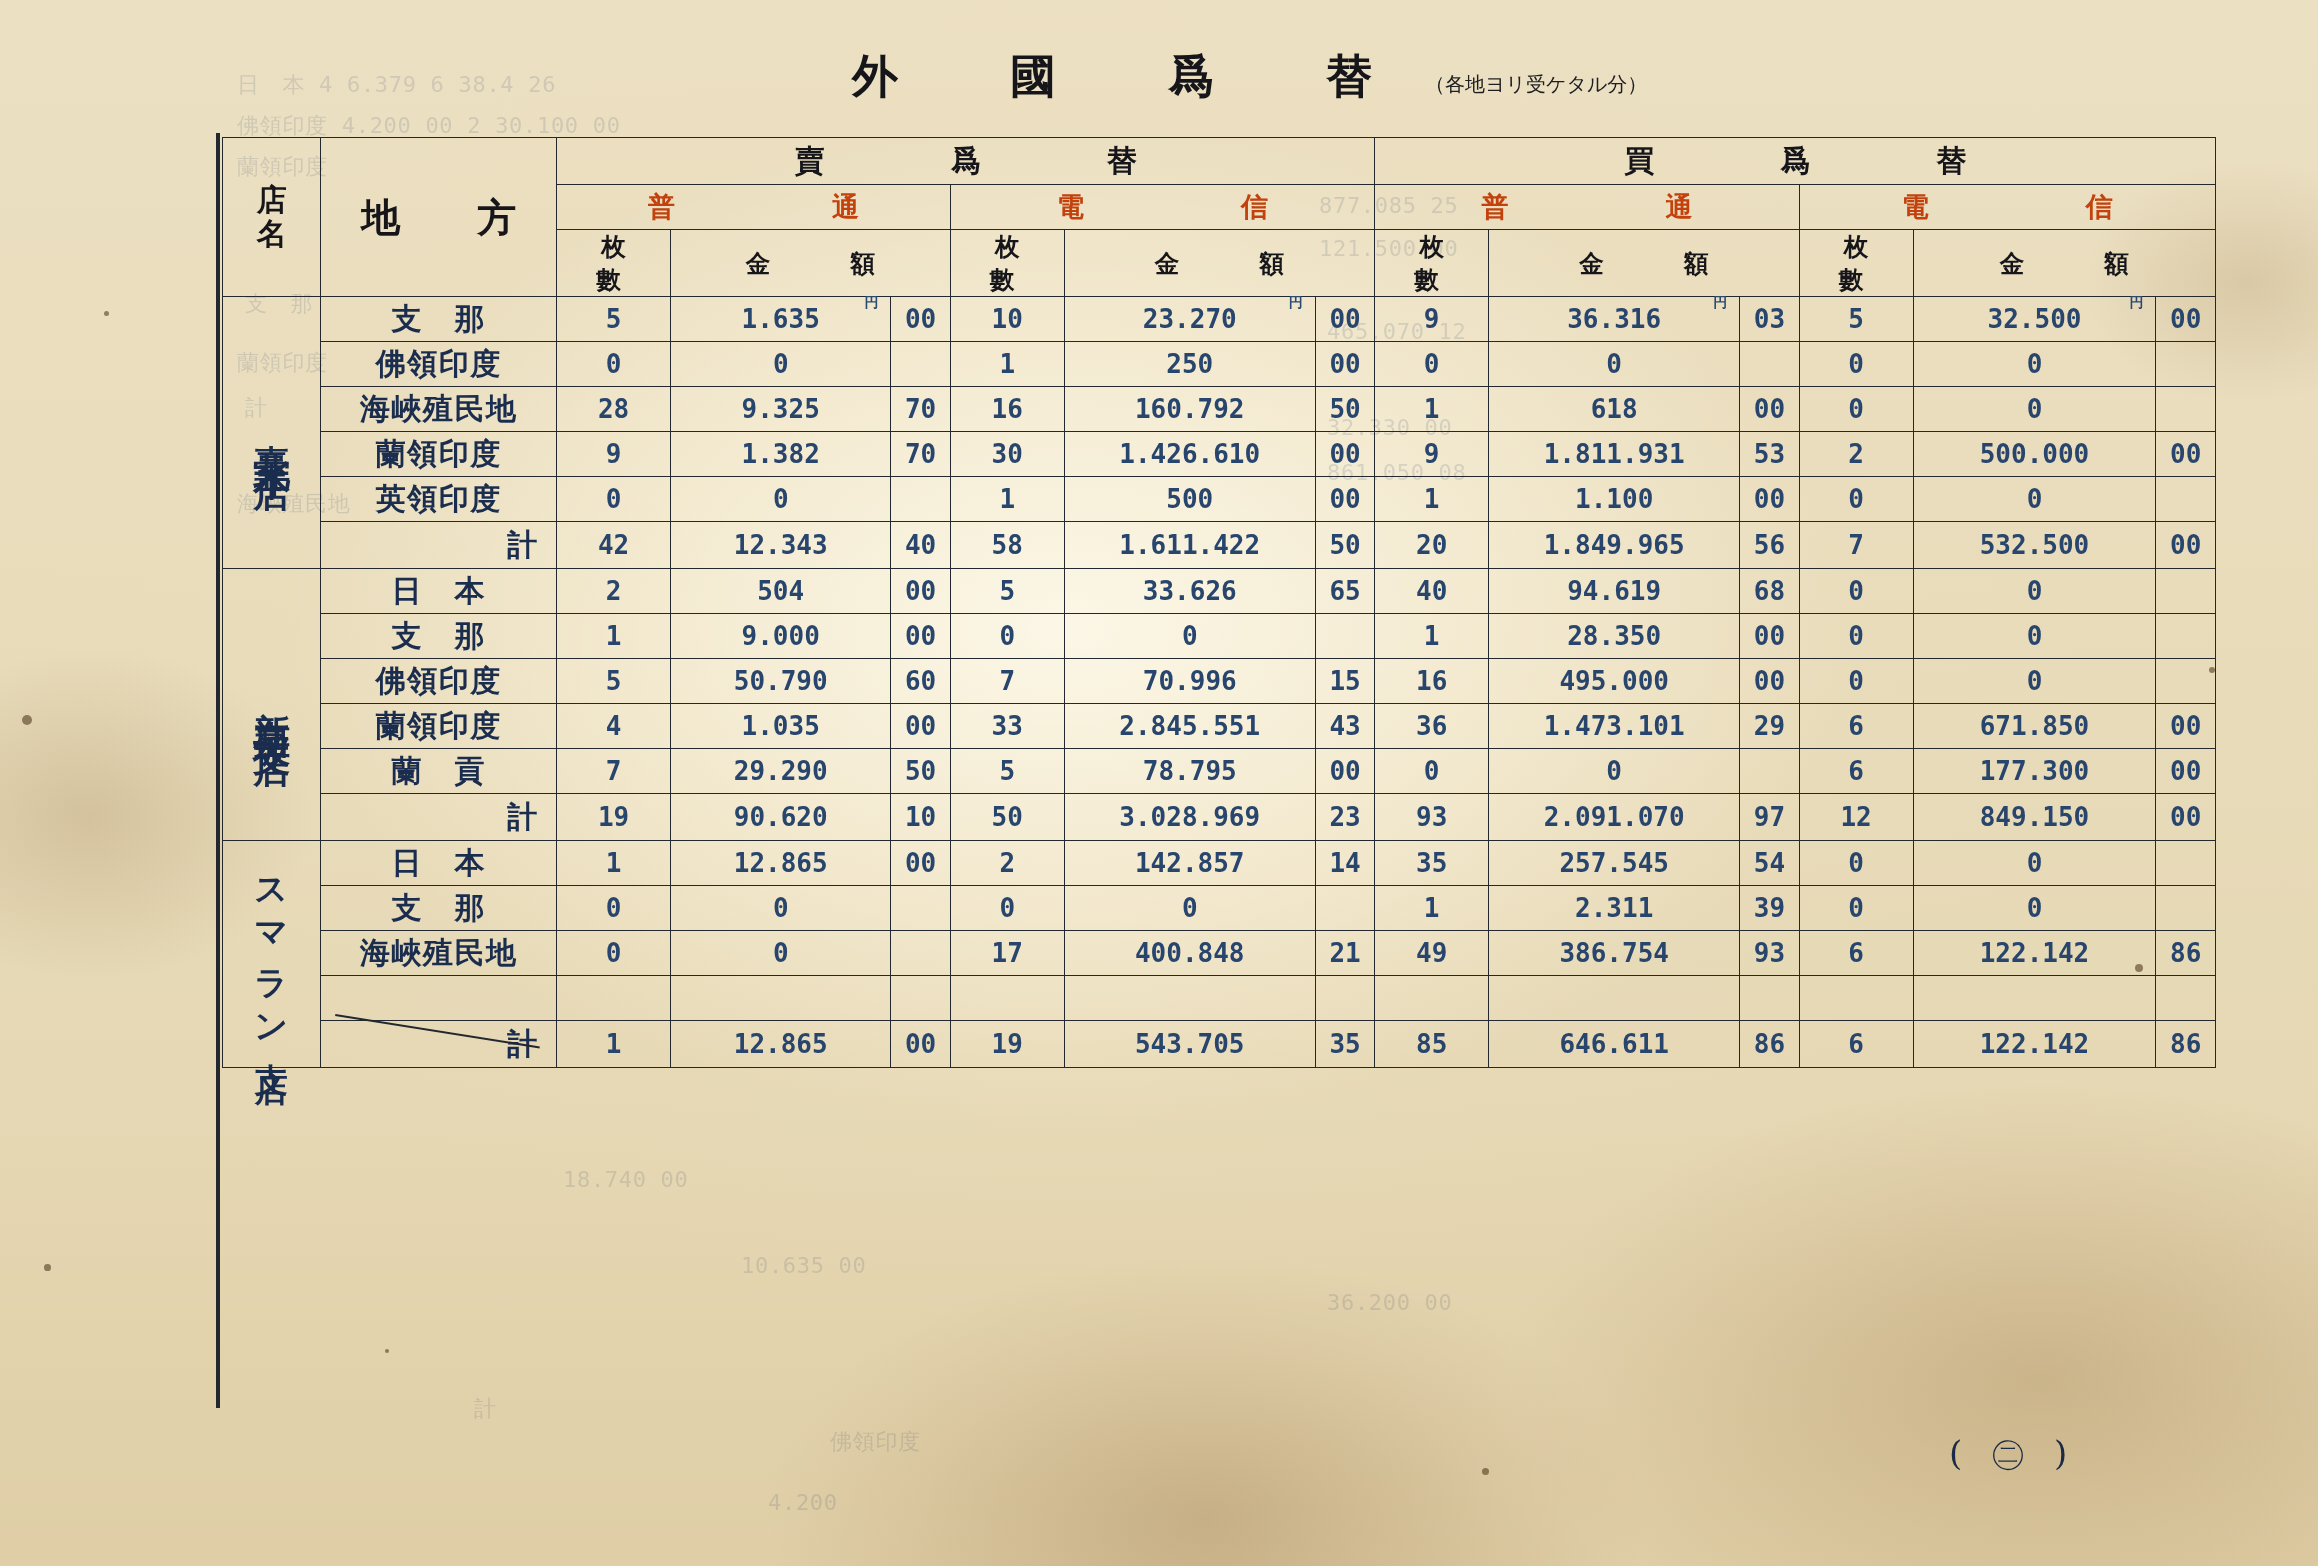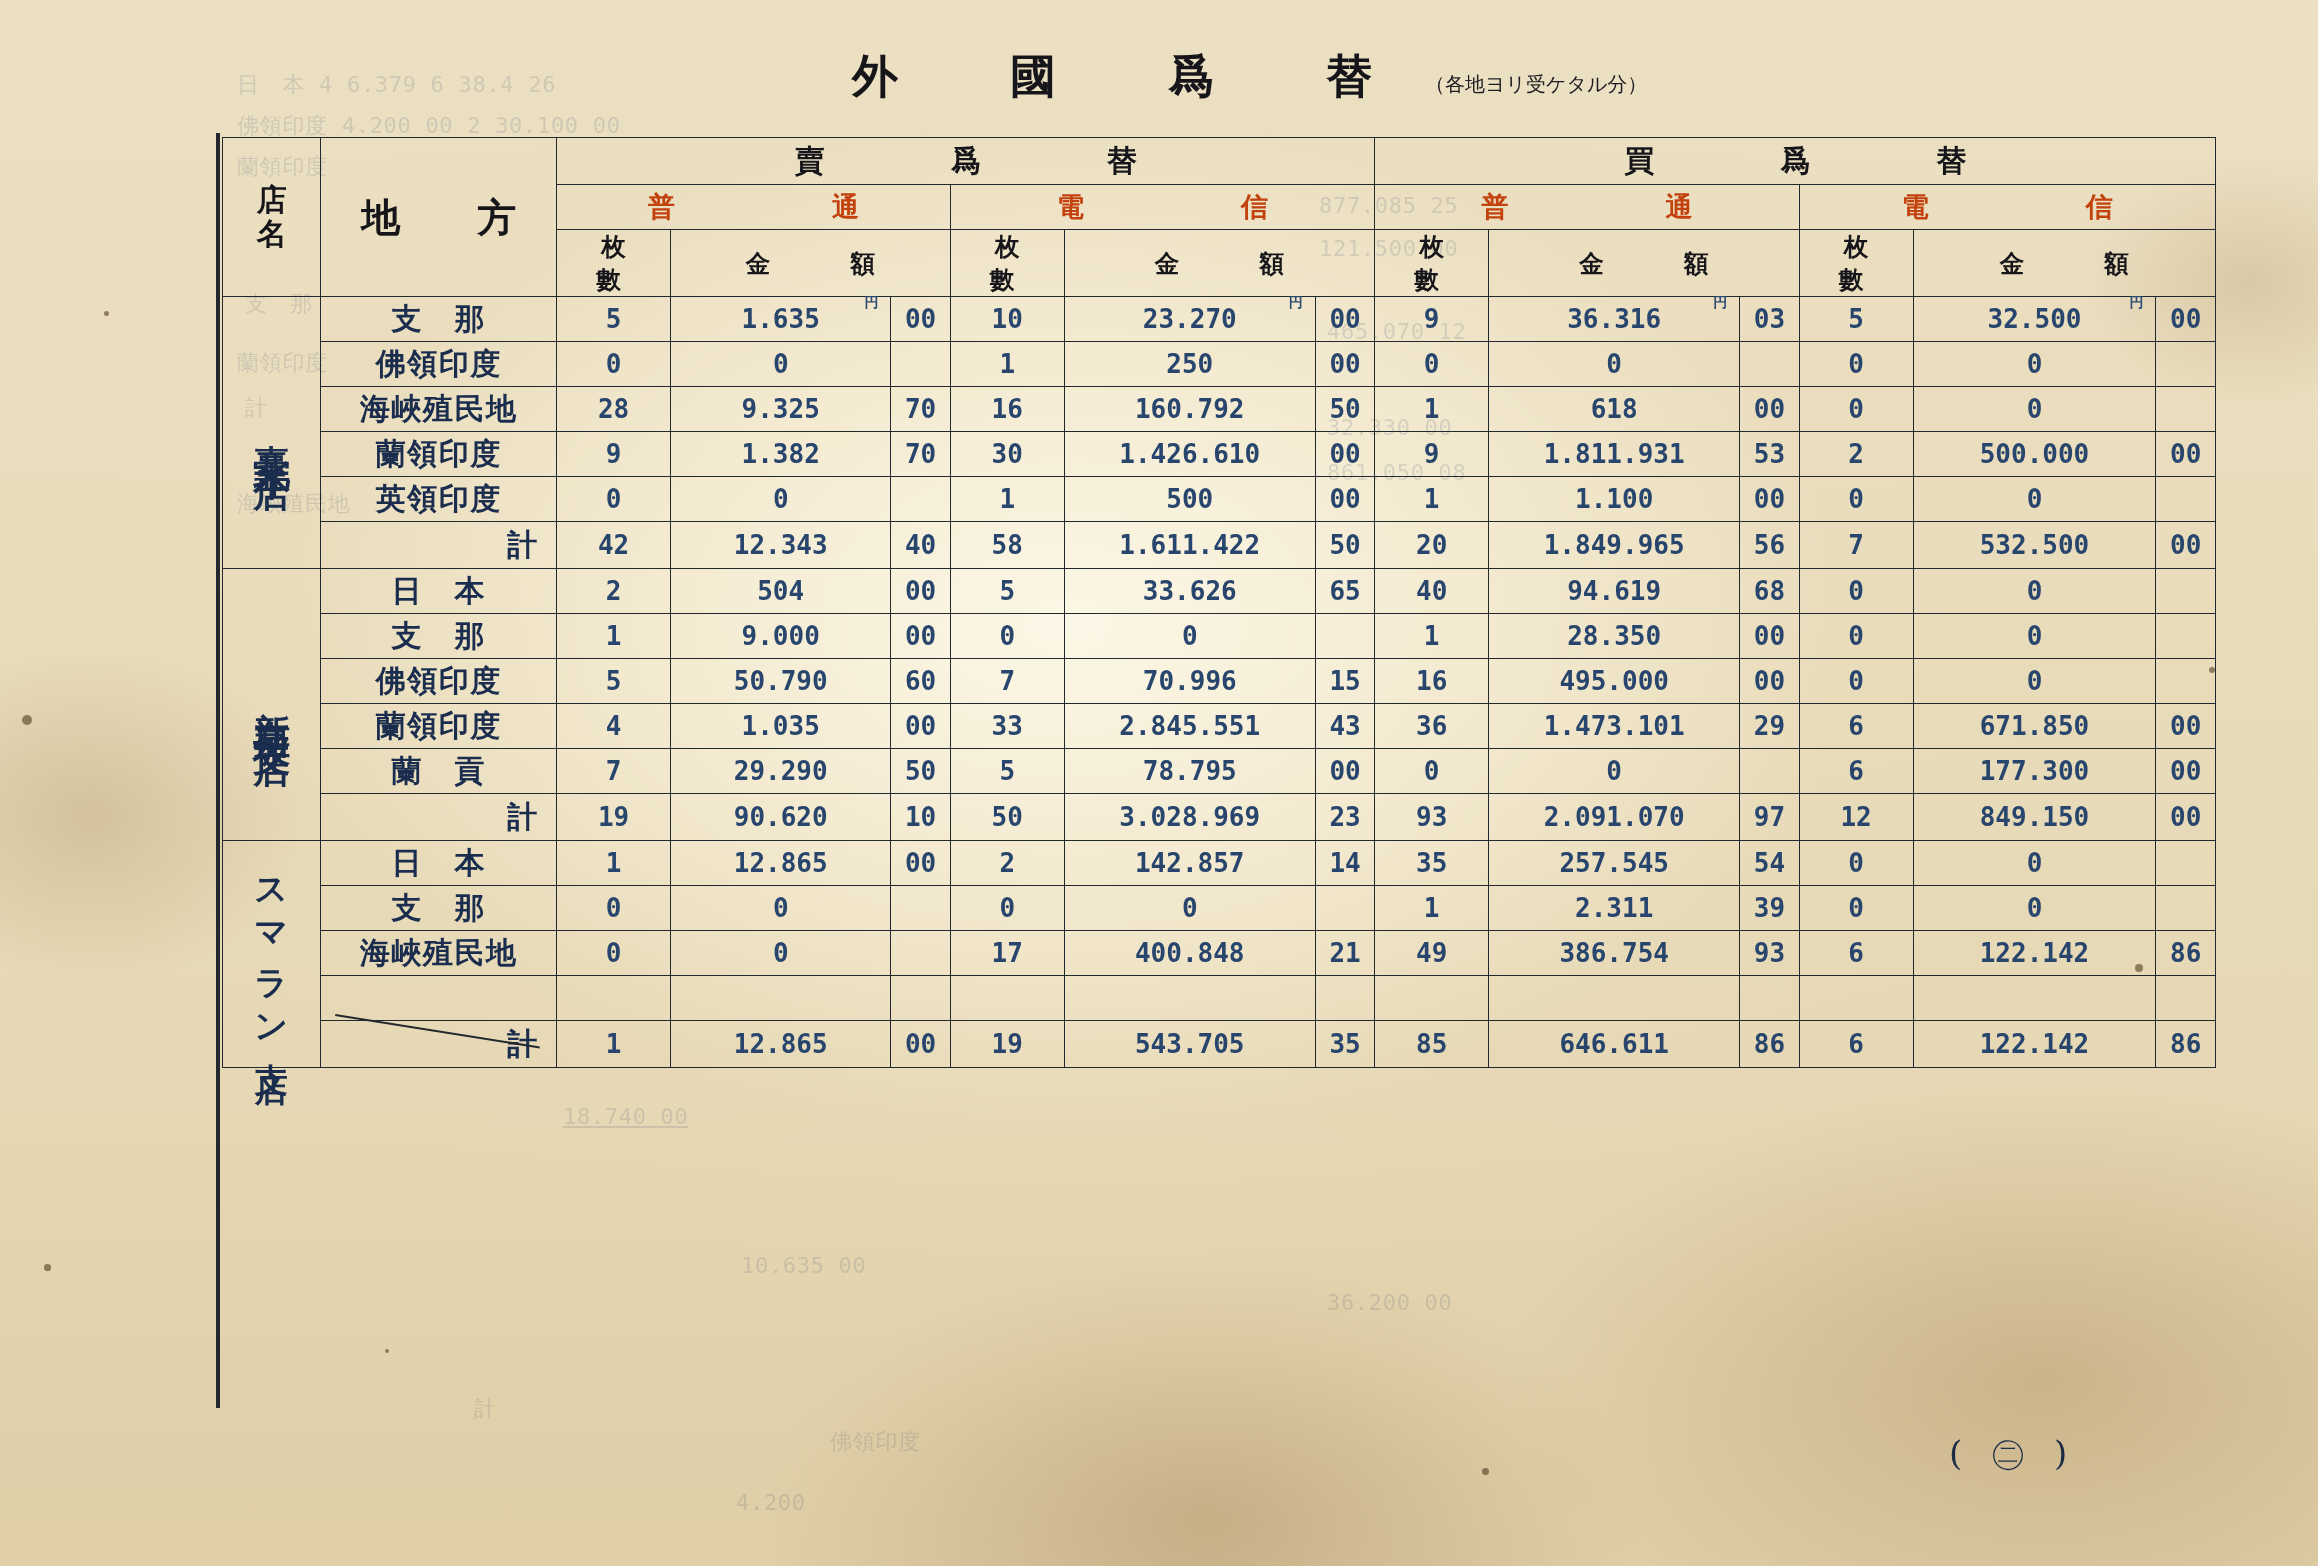--- a/index.html
+++ b/index.html
@@ -160,26 +160,26 @@
       <div class="ghost" style="left: 237px; top: 152px;">蘭領印度</div>
       <div class="ghost" style="left: 1319px; top: 193px;">877.085 25</div>
       <div class="ghost" style="left: 1319px; top: 236px;">121.500 00</div>
       <div class="ghost" style="left: 245px; top: 289px;">支　那</div>
       <div class="ghost" style="left: 1327px; top: 319px; text-align: right;">465.070 12</div>
       <div class="ghost" style="left: 237px; top: 348px;">蘭領印度</div>
       <div class="ghost" style="left: 245px; top: 393px;">計</div>
       <div class="ghost" style="left: 1327px; top: 415px;">32.330 00</div>
       <div class="ghost" style="left: 1327px; top: 460px;">861.050 08</div>
       <div class="ghost" style="left: 237px; top: 489px;">海峽殖民地</div>
-      <div class="ghost" style="left: 563px; top: 1104px; text-decoration: underline;">18.740 00</div>
+      <div class="ghost" style="left: 563px; top: 1167px;">18.740 00</div>
       <div class="ghost" style="left: 741px; top: 1253px;">10.635 00</div>
       <div class="ghost" style="left: 1327px; top: 1290px;">36.200 00</div>
       <div class="ghost" style="left: 474px; top: 1394px;">計</div>
       <div class="ghost" style="left: 830px; top: 1427px;">佛領印度</div>
-      <div class="ghost" style="left: 736px; top: 1490px;">4.200</div>
+      <div class="ghost" style="left: 768px; top: 1490px;">4.200</div>
     </div>
 
   <div class="title-row">
     <div class="title-main">外　國　爲　替</div>
     <div class="title-note">（各地ヨリ受ケタル分）</div>
   </div>
 
   <div class="edge-l"></div>
 
   <table class="grid">

